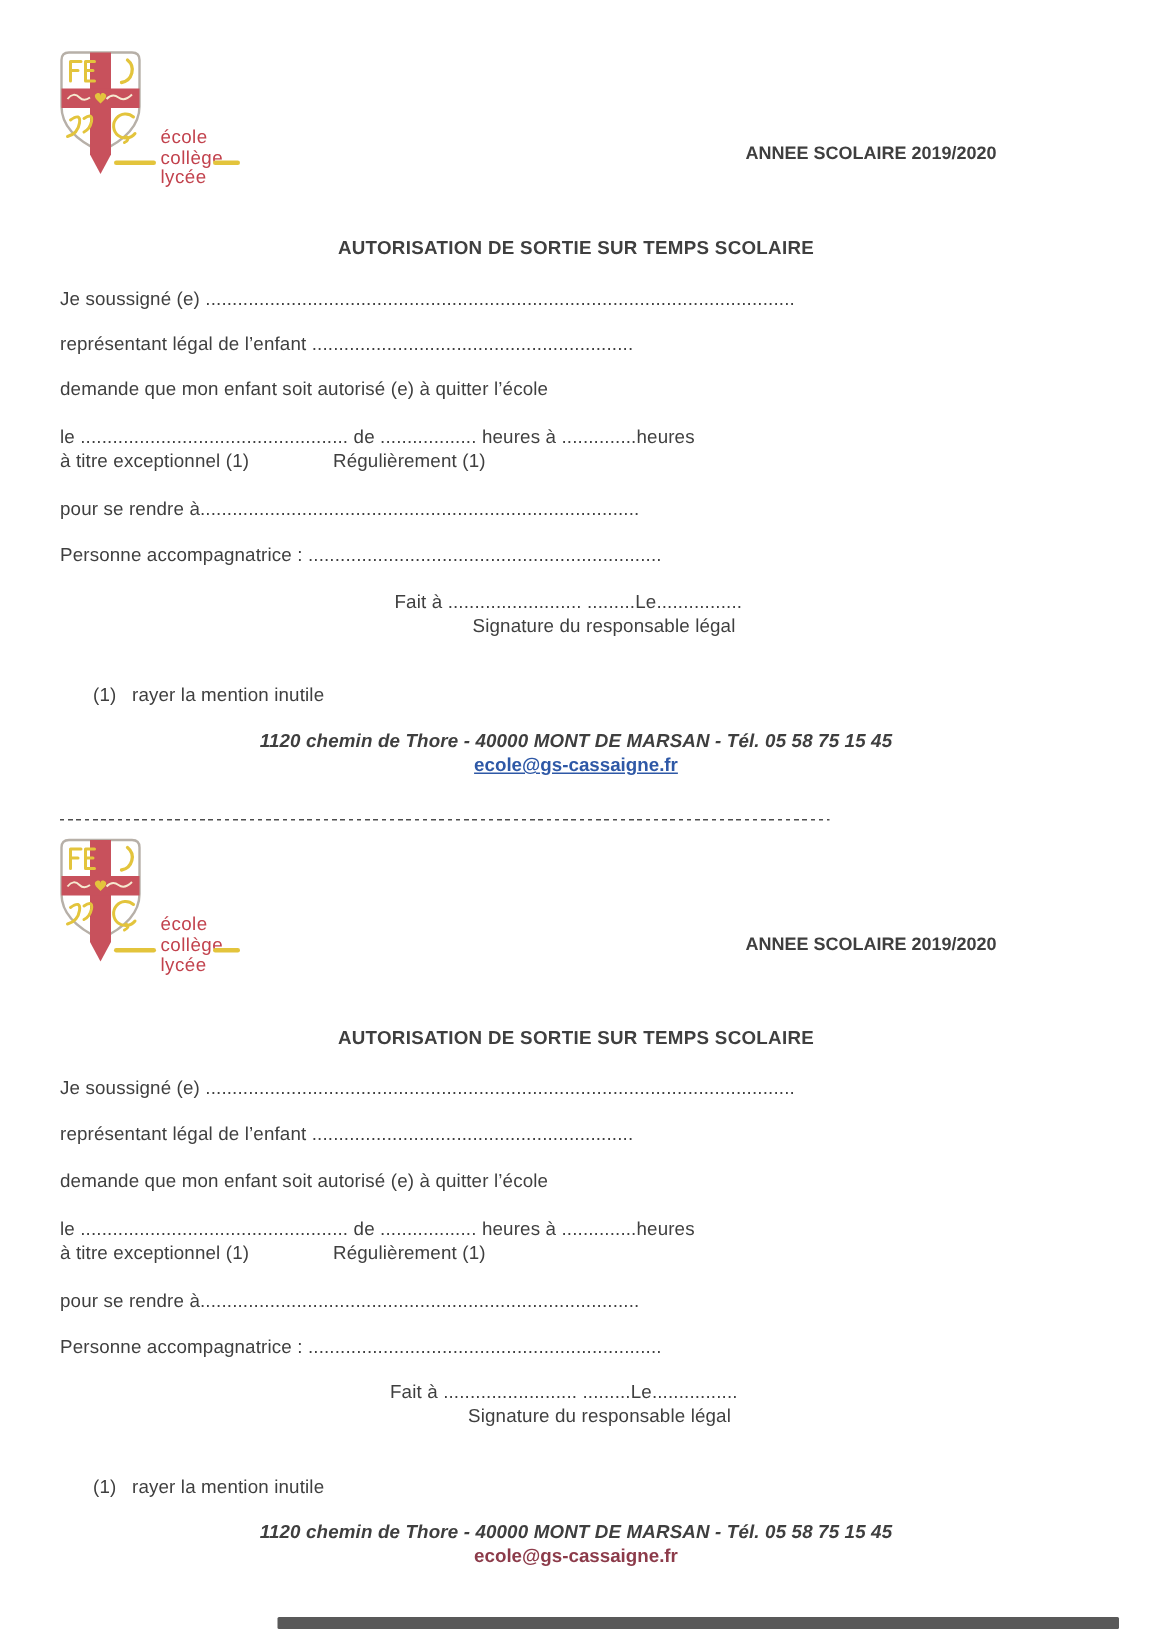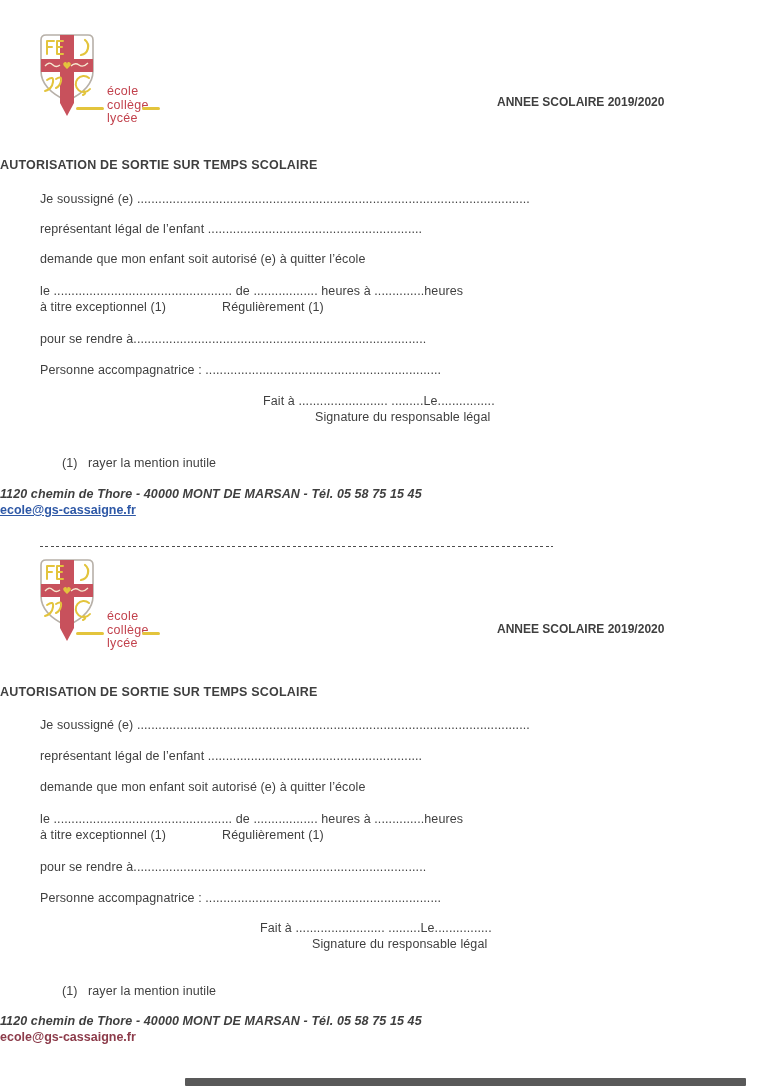--- a/index.html
+++ b/index.html
@@ -5,21 +5,21 @@
   html,body { margin:0; padding:0; background:#e9e9e9; }
   .page {
     position:relative; width:768px; height:1086px; margin:0 auto;
     background:#ffffff; overflow:hidden;
     font-family:"Liberation Sans", sans-serif; color:#3f3f3f;
   }
   .copy { position:absolute; left:0; right:0; height:524px; }
   .abs  { position:absolute; white-space:nowrap; }
   .line { font-size:12.5px; letter-spacing:0.1px; color:#3f3f3f; }
   .bold { font-weight:bold;font-style:italic; }
-  .center { left:0; width:768px; text-align:left; }
+  .center { left:0; width:768px; text-align:center; }
   .title { font-size:12.5px; font-weight:bold; letter-spacing:0.2px; }
   .year  { font-size:12px; font-weight:bold; }
   .tagline { font-size:12.5px; line-height:13.5px; color:#c2424d; letter-spacing:0.3px; }
   .rule { height:2.5px; background:#e3c43c; border-radius:2px; }
   .email-blue   { color:#2e58a6; text-decoration:underline; font-weight:bold; font-size:12.5px; }
   .email-maroon { color:#8c3b4a; text-decoration:none; font-weight:bold; font-size:12.5px; }
   .divider {
     position:absolute; left:40px; top:546px; width:513px; height:2px;
     background:repeating-linear-gradient(90deg,#4d4d4d 0 3px, transparent 3px 5.5px);
     background-size:auto 1.4px; background-repeat:repeat-x;

